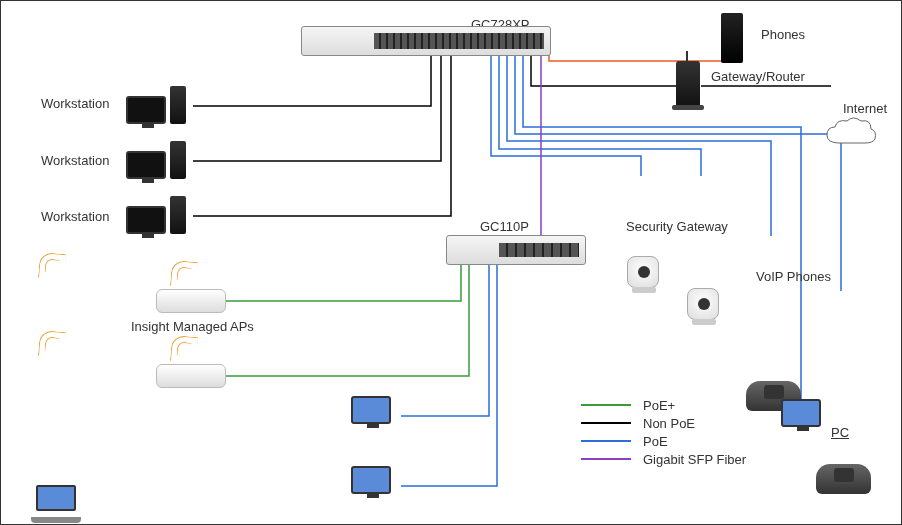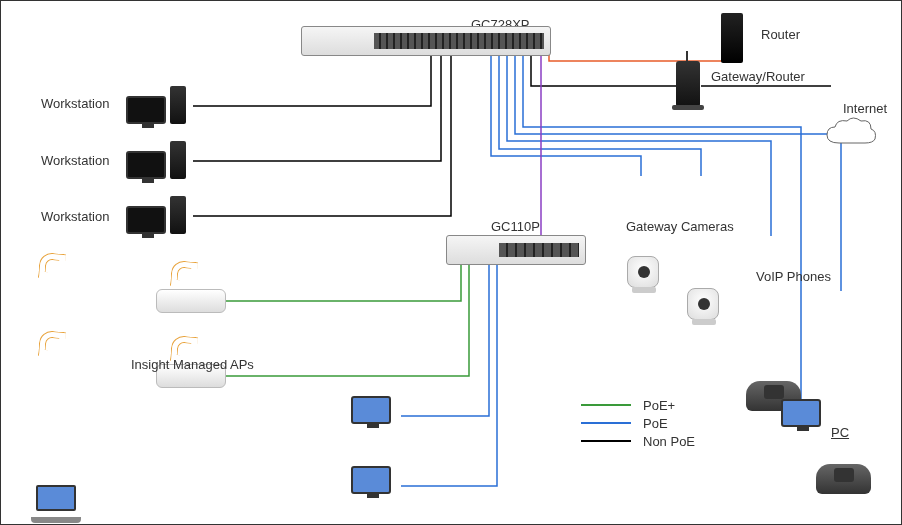--- a/index.html
+++ b/index.html
@@ -183,21 +183,21 @@
   <polyline points="488,260 488,415 400,415" fill="none" stroke="#2a6fd6" stroke-width="1.5"></polyline>
   <polyline points="496,260 496,485 400,485" fill="none" stroke="#2a6fd6" stroke-width="1.5"></polyline>
 </svg>
 
 <div class="label" style="left:470px; top:16px;">GC728XP</div>
 <div class="device switch-large" style="left:300px; top:25px;">
   <div class="ports"></div>
 </div>
 
 <div class="device server" style="left:720px; top:12px;"></div>
-<div class="label" style="left:760px; top:26px;">Router</div>
+<div class="label" style="left:760px; top:26px;">Phones</div>
 
 <div class="device gateway" style="left:675px; top:60px;"></div>
 <div class="label" style="left:710px; top:68px;">Gateway/Router</div>
 
 <div class="device cloud" style="left:820px; top:68px;">
   <svg viewBox="0 0 58 34" width="58" height="34">
     <path d="M18 28 Q6 28 6 20 Q6 12 14 12 Q16 4 26 6 Q32 0 40 6 Q50 4 50 14 Q56 16 54 24 Q52 28 44 28 Z" fill="#fff" stroke="#666" stroke-width="1"></path>
   </svg>
 </div>
 <div class="label" style="left:842px; top:100px;">Internet</div>
@@ -213,40 +213,40 @@
     <div class="monitor"></div>
     <div class="tower"></div>
   </div>
 
 <div class="label" style="left:40px; top:208px;">Workstation</div>
 <div class="device workstation" style="left:125px; top:195px;">
     <div class="monitor"></div>
     <div class="tower"></div>
   </div>
 
-<div class="label" style="left:490px; top:218px;">GC110P</div>
+<div class="label" style="left:479px; top:218px;">GC110P</div>
 <div class="device switch-small" style="left:445px; top:234px;">
   <div class="ports"></div>
 </div>
 
 <div class="device camera" style="left:626px; top:175px;"></div>
 <div class="device camera" style="left:686px; top:175px;"></div>
-<div class="label" style="left:625px; top:218px;">Gateway Cameras</div>
+<div class="label" style="left:625px; top:218px;">Security Gateway</div>
 
 <div class="device voip" style="left:745px; top:236px;"></div>
 <div class="device voip" style="left:815px; top:289px;"></div>
 <div class="label" style="left:755px; top:268px;">VoIP Phones</div>
 
 <div class="device ap" style="left:155px; top:288px;"></div>
 <div class="wifi-arc" style="left:176px; top:266px; width:14px; height:14px;"></div>
 <div class="wifi-arc" style="left:170px; top:260px; width:26px; height:26px;"></div>
 <div class="device ap" style="left:155px; top:363px;"></div>
 <div class="wifi-arc" style="left:176px; top:341px; width:14px; height:14px;"></div>
 <div class="wifi-arc" style="left:170px; top:335px; width:26px; height:26px;"></div>
-<div class="label" style="left:130px; top:318px;margin-top:38px;">Insight Managed APs</div>
+<div class="label" style="left:130px; top:318px;">Insight Managed APs</div>
 
 <div class="device laptop" style="left:30px; top:280px;">
     <div class="lscreen"></div>
   </div>
 <div class="wifi-arc" style="left:44px; top:258px; width:14px; height:14px;"></div>
 <div class="wifi-arc" style="left:38px; top:252px; width:26px; height:26px;"></div>
 
 <div class="wifi-arc" style="left:44px; top:336px; width:14px; height:14px;"></div>
 <div class="wifi-arc" style="left:38px; top:330px; width:26px; height:26px;"></div>
 
@@ -261,20 +261,24 @@
     <div class="monitor"></div>
   </div>
 <div class="label" style="left:830px; top:424px;text-decoration:underline;">PC</div>
 
 <div class="device" style="left:580px; top:395px;">
   <div class="legend-row">
     <div class="legend-line" style="background:#3a9a3a"></div>
     <span>PoE+</span>
   </div>
   <div class="legend-row">
+    <div class="legend-line" style="background:#000"></div>
+    <span>Non PoE</span>
+  </div>
+  <div class="legend-row">
     <div class="legend-line" style="background:#2a6fd6"></div>
     <span>PoE</span>
   </div>
   <div class="legend-row">
-    <div class="legend-line" style="background:#000"></div>
-    <span>Non PoE</span>
+    <div class="legend-line" style="background:#8a3fc4"></div>
+    <span>Gigabit SFP Fiber</span>
   </div>
 </div>
 
 </body></html>

